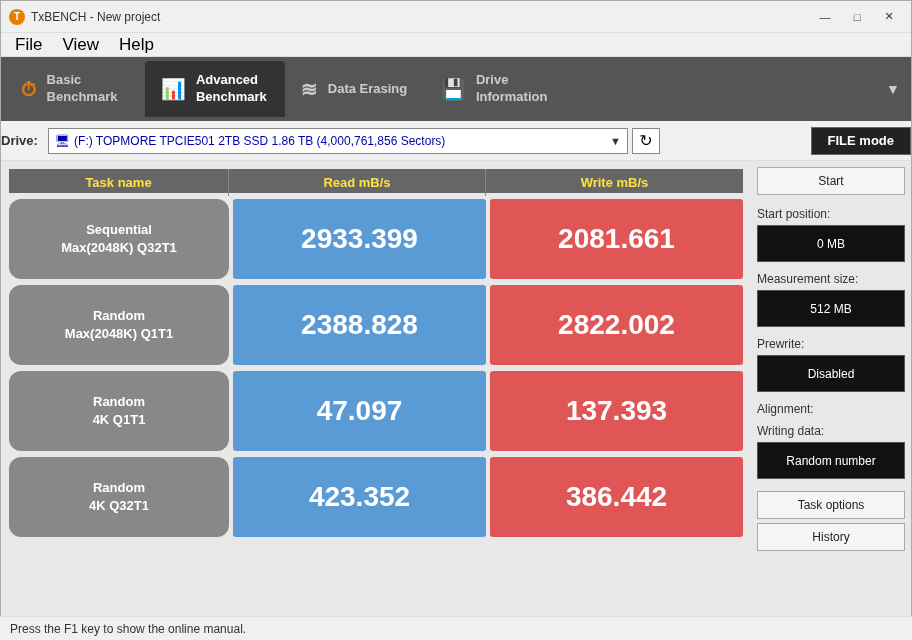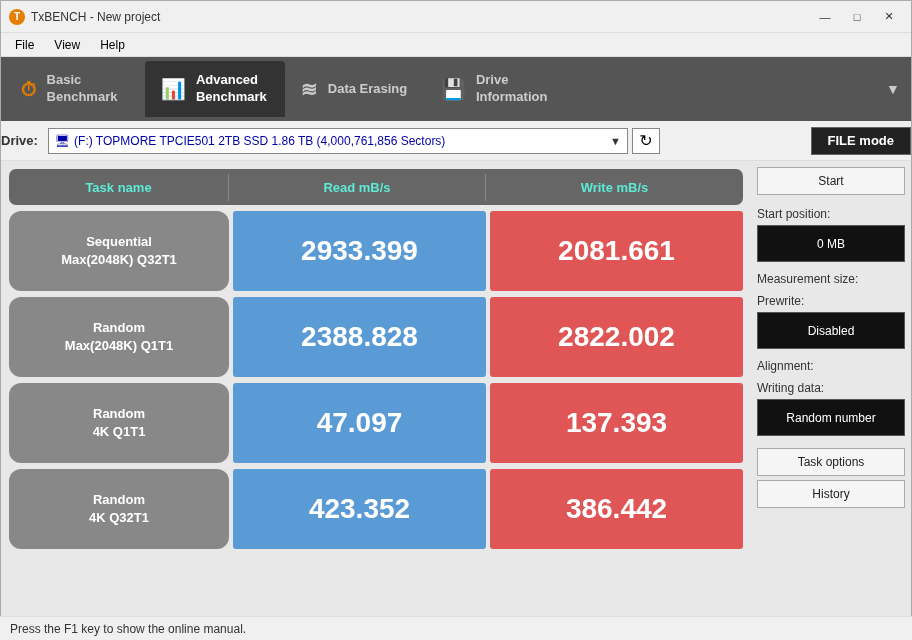--- a/index.html
+++ b/index.html
@@ -59,21 +59,21 @@
       background: #f0f0f0;
       height: 24px;
       display: flex;
       align-items: center;
       padding: 0 4px;
       border-bottom: 1px solid #ddd;
     }
     #menu-bar .menu-item {
       padding: 2px 10px;
       cursor: pointer;
-      font-size: 12px;
+      font-size: 17px;
     }
 
     
     #tab-bar {
       background: #555555;
       height: 64px;
       display: flex;
       align-items: center;
       padding: 0 4px;
     }
@@ -161,26 +161,26 @@
 
     
     #benchmark-area {
       flex: 1;
       padding: 8px;
     }
     .bench-header {
       display: grid;
       grid-template-columns: 220px 1fr 1fr;
       background: #666;
-      color: #5eead4;
+      color: #fde047;
       font-weight: bold;
       text-align: center;
-      height: 36px;
-      align-items: center;
-      border-radius: 7px;
+      height: 24px;
+      align-items: center;
+      border-radius: 0;
       margin-bottom: 6px;
     }
     .bench-header .col {
       padding: 6px;
       border-right: 1px solid #888;
     }
     .bench-header .col:last-child { border-right: none; }
 
     .bench-row {
       display: grid;
@@ -374,20 +374,21 @@
 
   </div>
 
   <div id="sidebar">
     <button class="sidebar-btn start-btn">Start</button>
 
     <div class="sidebar-label">Start position:</div>
     <div class="sidebar-value">0 MB</div>
 
     <div class="sidebar-label">Measurement size:</div>
+    <div class="sidebar-value">512 MB</div>
 
     <div class="sidebar-label">Prewrite:</div>
     <div class="sidebar-value">Disabled</div>
 
     <div class="sidebar-label">Alignment:</div>
 
     <div class="sidebar-label">Writing data:</div>
     <div class="sidebar-value">Random number</div>
 
     <button class="sidebar-btn" style="margin-top:6px;">Task options</button>

